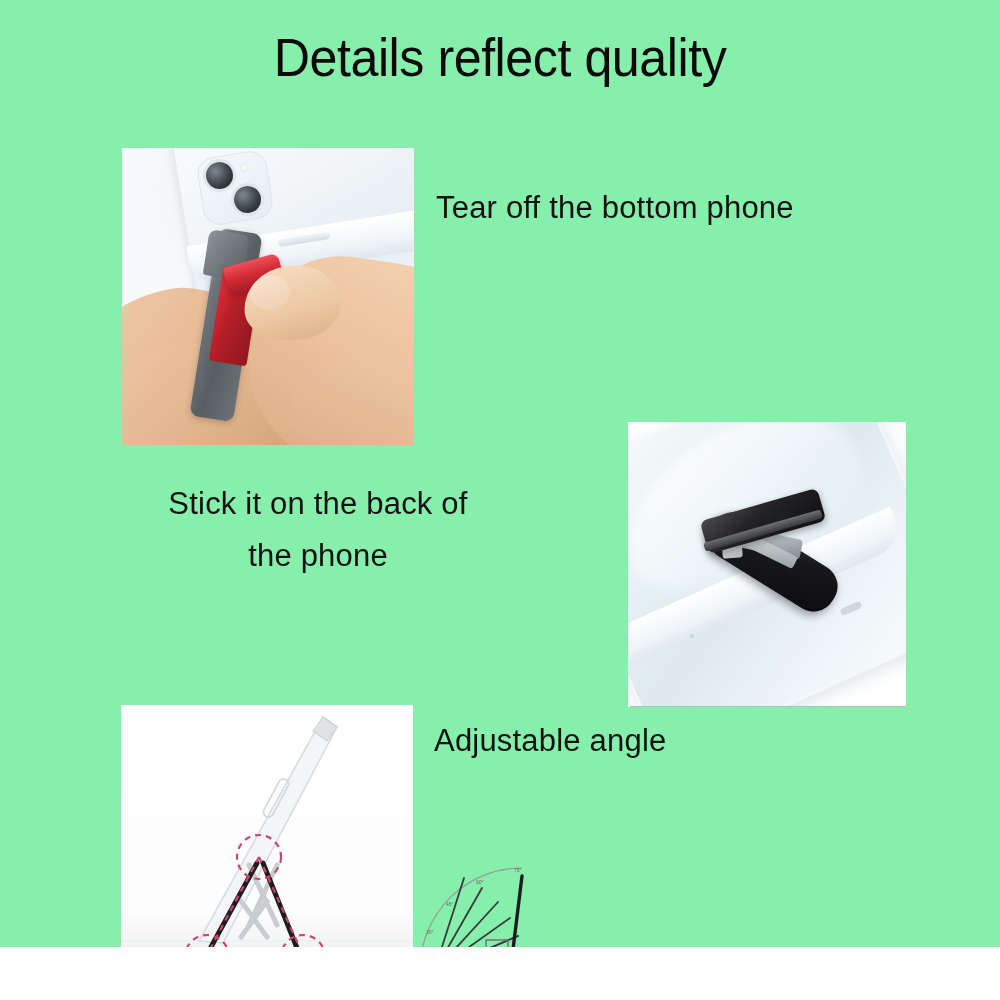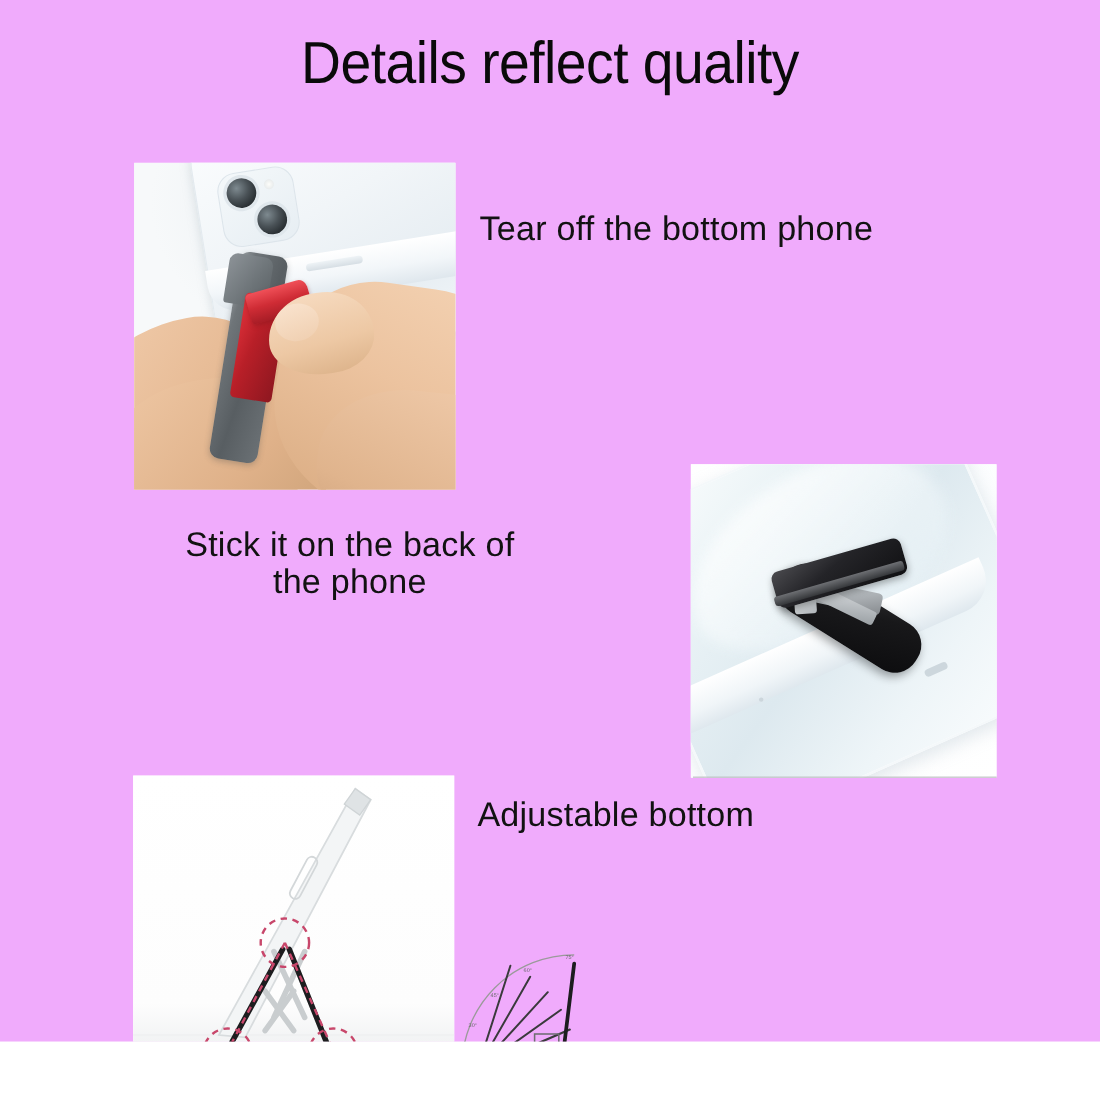--- a/index.html
+++ b/index.html
@@ -9,21 +9,21 @@
     background: #ffffff;
   }
   body {
     font-family: "Liberation Sans", sans-serif;
     -webkit-font-smoothing: antialiased;
   }
   #page {
     position: relative;
     width: 1000px;
     height: 947px;
-    background: #f0abfc;
+    background: #86efac;
     overflow: hidden;
   }
 
   
   .page-title {
     position: absolute;
     left: 0;
     top: 26px;
     width: 1000px;
     text-align: center;
@@ -48,21 +48,21 @@
     font-size: 31px;
     line-height: 40px;
     letter-spacing: 0.2px;
   }
   #caption-stick {
     left: 122px;
     top: 478px;
     width: 392px;
     text-align: center;
     font-size: 31px;
-    line-height: 34px;
+    line-height: 52px;
     letter-spacing: 0.2px;
   }
   #caption-angle {
     left: 434px;
     top: 721px;
     font-size: 31px;
     line-height: 40px;
     letter-spacing: 0.2px;
   }
 
@@ -395,21 +395,21 @@
       <div class="p2-base"></div>
       <div class="p2-hinge"></div>
       <div class="p2-hinge2"></div>
       <div class="p2-hinge3"></div>
       <div class="p2-plate"></div>
       <div class="p2-plate-edge"></div>
     </div>
   </div>
   <div class="divider"></div>
 
-  <div class="caption" id="caption-angle">Adjustable bottom</div>
+  <div class="caption" id="caption-angle">Adjustable angle</div>
 
   <div class="photo" id="photo-angle">
     <div class="photo-inner">
       <div class="p3-bg"></div>
       <svg class="p3-svg" viewBox="0 0 292 288">
 
         <line x1="0" y1="262" x2="292" y2="262" stroke="#e2e4e5" stroke-width="3"></line>
         <line x1="0" y1="236" x2="292" y2="236" stroke="#f0f1f2" stroke-width="2"></line>
 
         <g>

